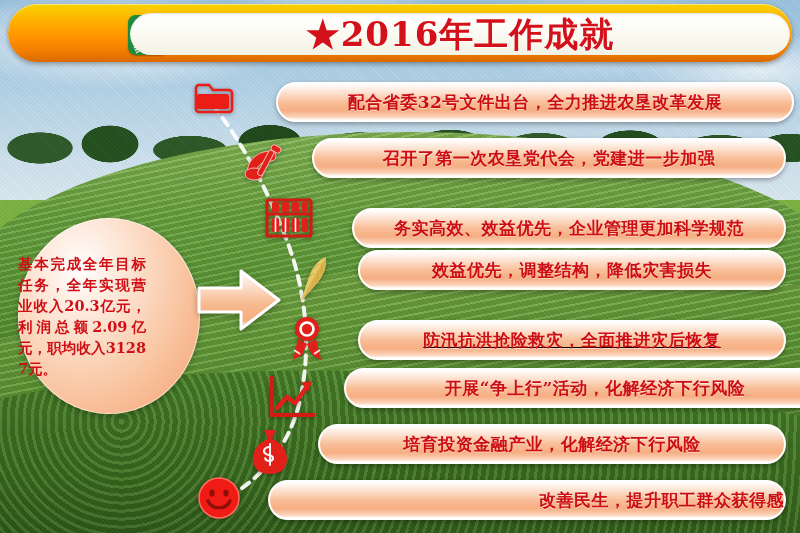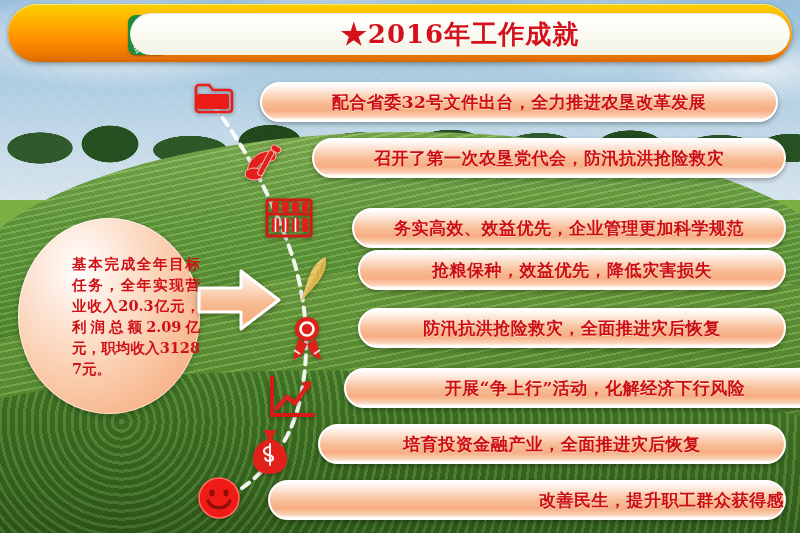--- a/index.html
+++ b/index.html
@@ -73,39 +73,39 @@
   }
   .titlebar-inner{
     position:absolute;left:122px;top:9px;width:660px;height:42px;
     border-radius:21px;
     background:linear-gradient(180deg,#ffffff 0%,#fbfbf4 45%,#f2f2e4 100%);
     box-shadow:inset 0 1px 2px rgba(0,0,0,.12);
     display:flex;align-items:center;justify-content:center;
   }
   .title-text{
     font-family:"DejaVu Serif","Liberation Serif",serif;
-    font-size:26px;font-weight:bold;color:#d4111a;
+    font-size:34px;font-weight:bold;color:#d4111a;
     letter-spacing:1px;line-height:1;white-space:nowrap;
     text-shadow:0 1px 0 rgba(255,255,255,.7);
   }
   .logo{
     position:absolute;left:120px;top:11px;width:40px;height:40px;
     border-radius:8px;overflow:hidden;
     background:linear-gradient(180deg,#3f9a4a,#1f7a34);
     box-shadow:0 1px 2px rgba(0,0,0,.3);
   }
 
   
   .oval{
     position:absolute;left:18px;top:218px;width:182px;height:196px;
     border-radius:50%;
     background:
       radial-gradient(ellipse at 34% 26%, #ffffff 0%, #fde6d6 26%, #f9c6a3 60%, #f5ab7e 88%, #ef9a6c 100%);
     box-shadow:0 2px 6px rgba(0,0,0,.28), inset 0 0 0 1px rgba(255,255,255,.55);
-    display:flex;align-items:center;justify-content:flex-end;
+    display:flex;align-items:center;justify-content:flex-start;
   }
   .oval-text{
     width:128px;
     font-family:"DejaVu Serif","Liberation Serif",serif;
     font-size:14.5px;font-weight:bold;color:#cf1016;
     line-height:1.45;text-align:justify;text-align-last:left;
     word-break:break-all;
   }
 
   
@@ -277,45 +277,45 @@
   <div class="pathicon" style="left:196px;top:475px;">
     <svg width="46" height="46" viewBox="0 0 46 46">
       <circle cx="23" cy="23" r="20" fill="#ef1b14"></circle>
       <circle cx="23" cy="23" r="20" fill="none" stroke="#ff6f63" stroke-width="1.5"></circle>
       <ellipse cx="16" cy="18" rx="2.6" ry="3.4" fill="#8e0f08"></ellipse>
       <ellipse cx="30" cy="18" rx="2.6" ry="3.4" fill="#8e0f08"></ellipse>
       <path d="M12,26 C16,35 30,35 34,26" fill="none" stroke="#8e0f08" stroke-width="3.2" stroke-linecap="round"></path>
     </svg>
   </div>
 
-  <div class="pill" style="left:260px;top:82px;width:518px;">
+  <div class="pill" style="left:276px;top:82px;width:518px;">
     <span class="pill-text">配合省委32号文件出台，全力推进农垦改革发展</span>
   </div>
 
   <div class="pill" style="left:312px;top:138px;width:474px;">
-    <span class="pill-text">召开了第一次农垦党代会，防汛抗洪抢险救灾</span>
+    <span class="pill-text">召开了第一次农垦党代会，党建进一步加强</span>
   </div>
 
   <div class="pill" style="left:352px;top:208px;width:434px;">
     <span class="pill-text">务实高效、效益优先，企业管理更加科学规范</span>
   </div>
 
   <div class="pill" style="left:358px;top:250px;width:428px;">
-    <span class="pill-text">抢粮保种，效益优先，降低灾害损失</span>
-  </div>
-
-  <div class="pill" style="left:358px;top:308px;width:428px;">
+    <span class="pill-text">效益优先，调整结构，降低灾害损失</span>
+  </div>
+
+  <div class="pill" style="left:358px;top:320px;width:428px;text-decoration:underline;">
     <span class="pill-text">防汛抗洪抢险救灾，全面推进灾后恢复</span>
   </div>
 
   <div class="pill" style="left:344px;top:368px;width:502px;">
     <span class="pill-text">开展“争上行”活动，化解经济下行风险</span>
   </div>
 
   <div class="pill" style="left:318px;top:424px;width:468px;">
-    <span class="pill-text">培育投资金融产业，全面推进灾后恢复</span>
+    <span class="pill-text">培育投资金融产业，化解经济下行风险</span>
   </div>
 
   <div class="pill" style="left:268px;top:480px;width:518px;justify-content:flex-end;">
     <span class="pill-text">改善民生，提升职工群众获得感</span>
   </div>
 
 </div>
 
 </body></html>

